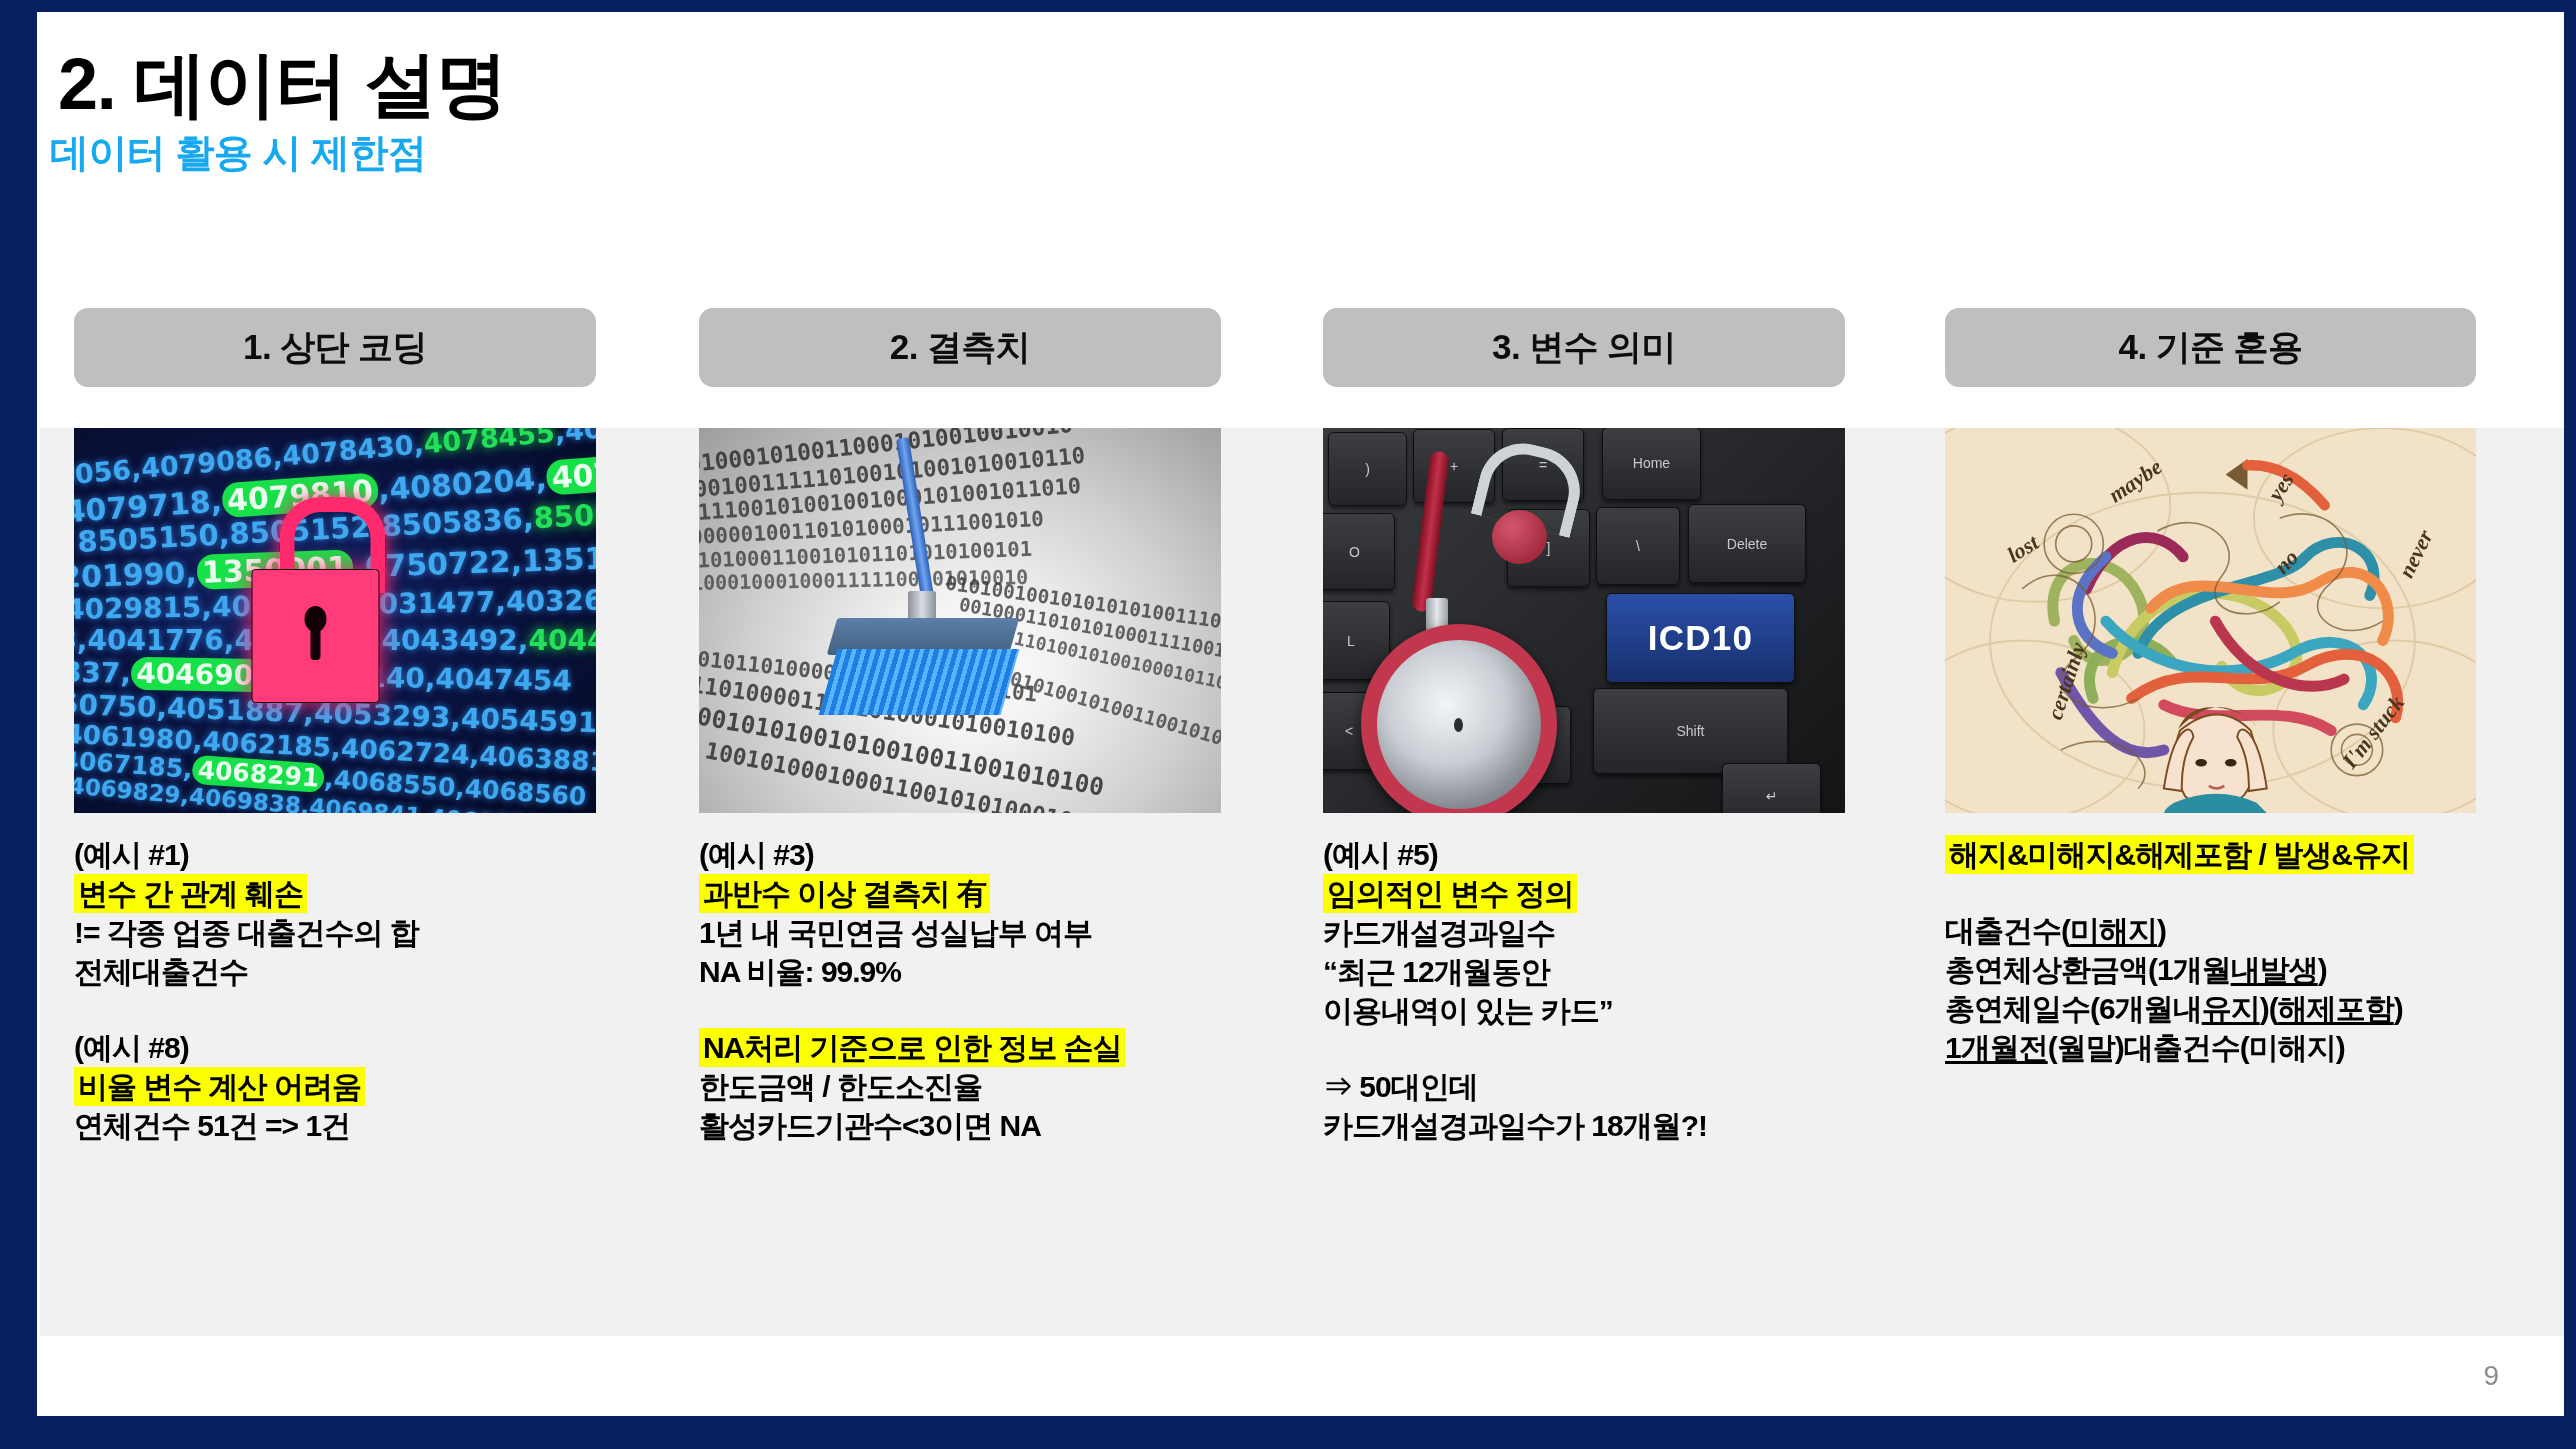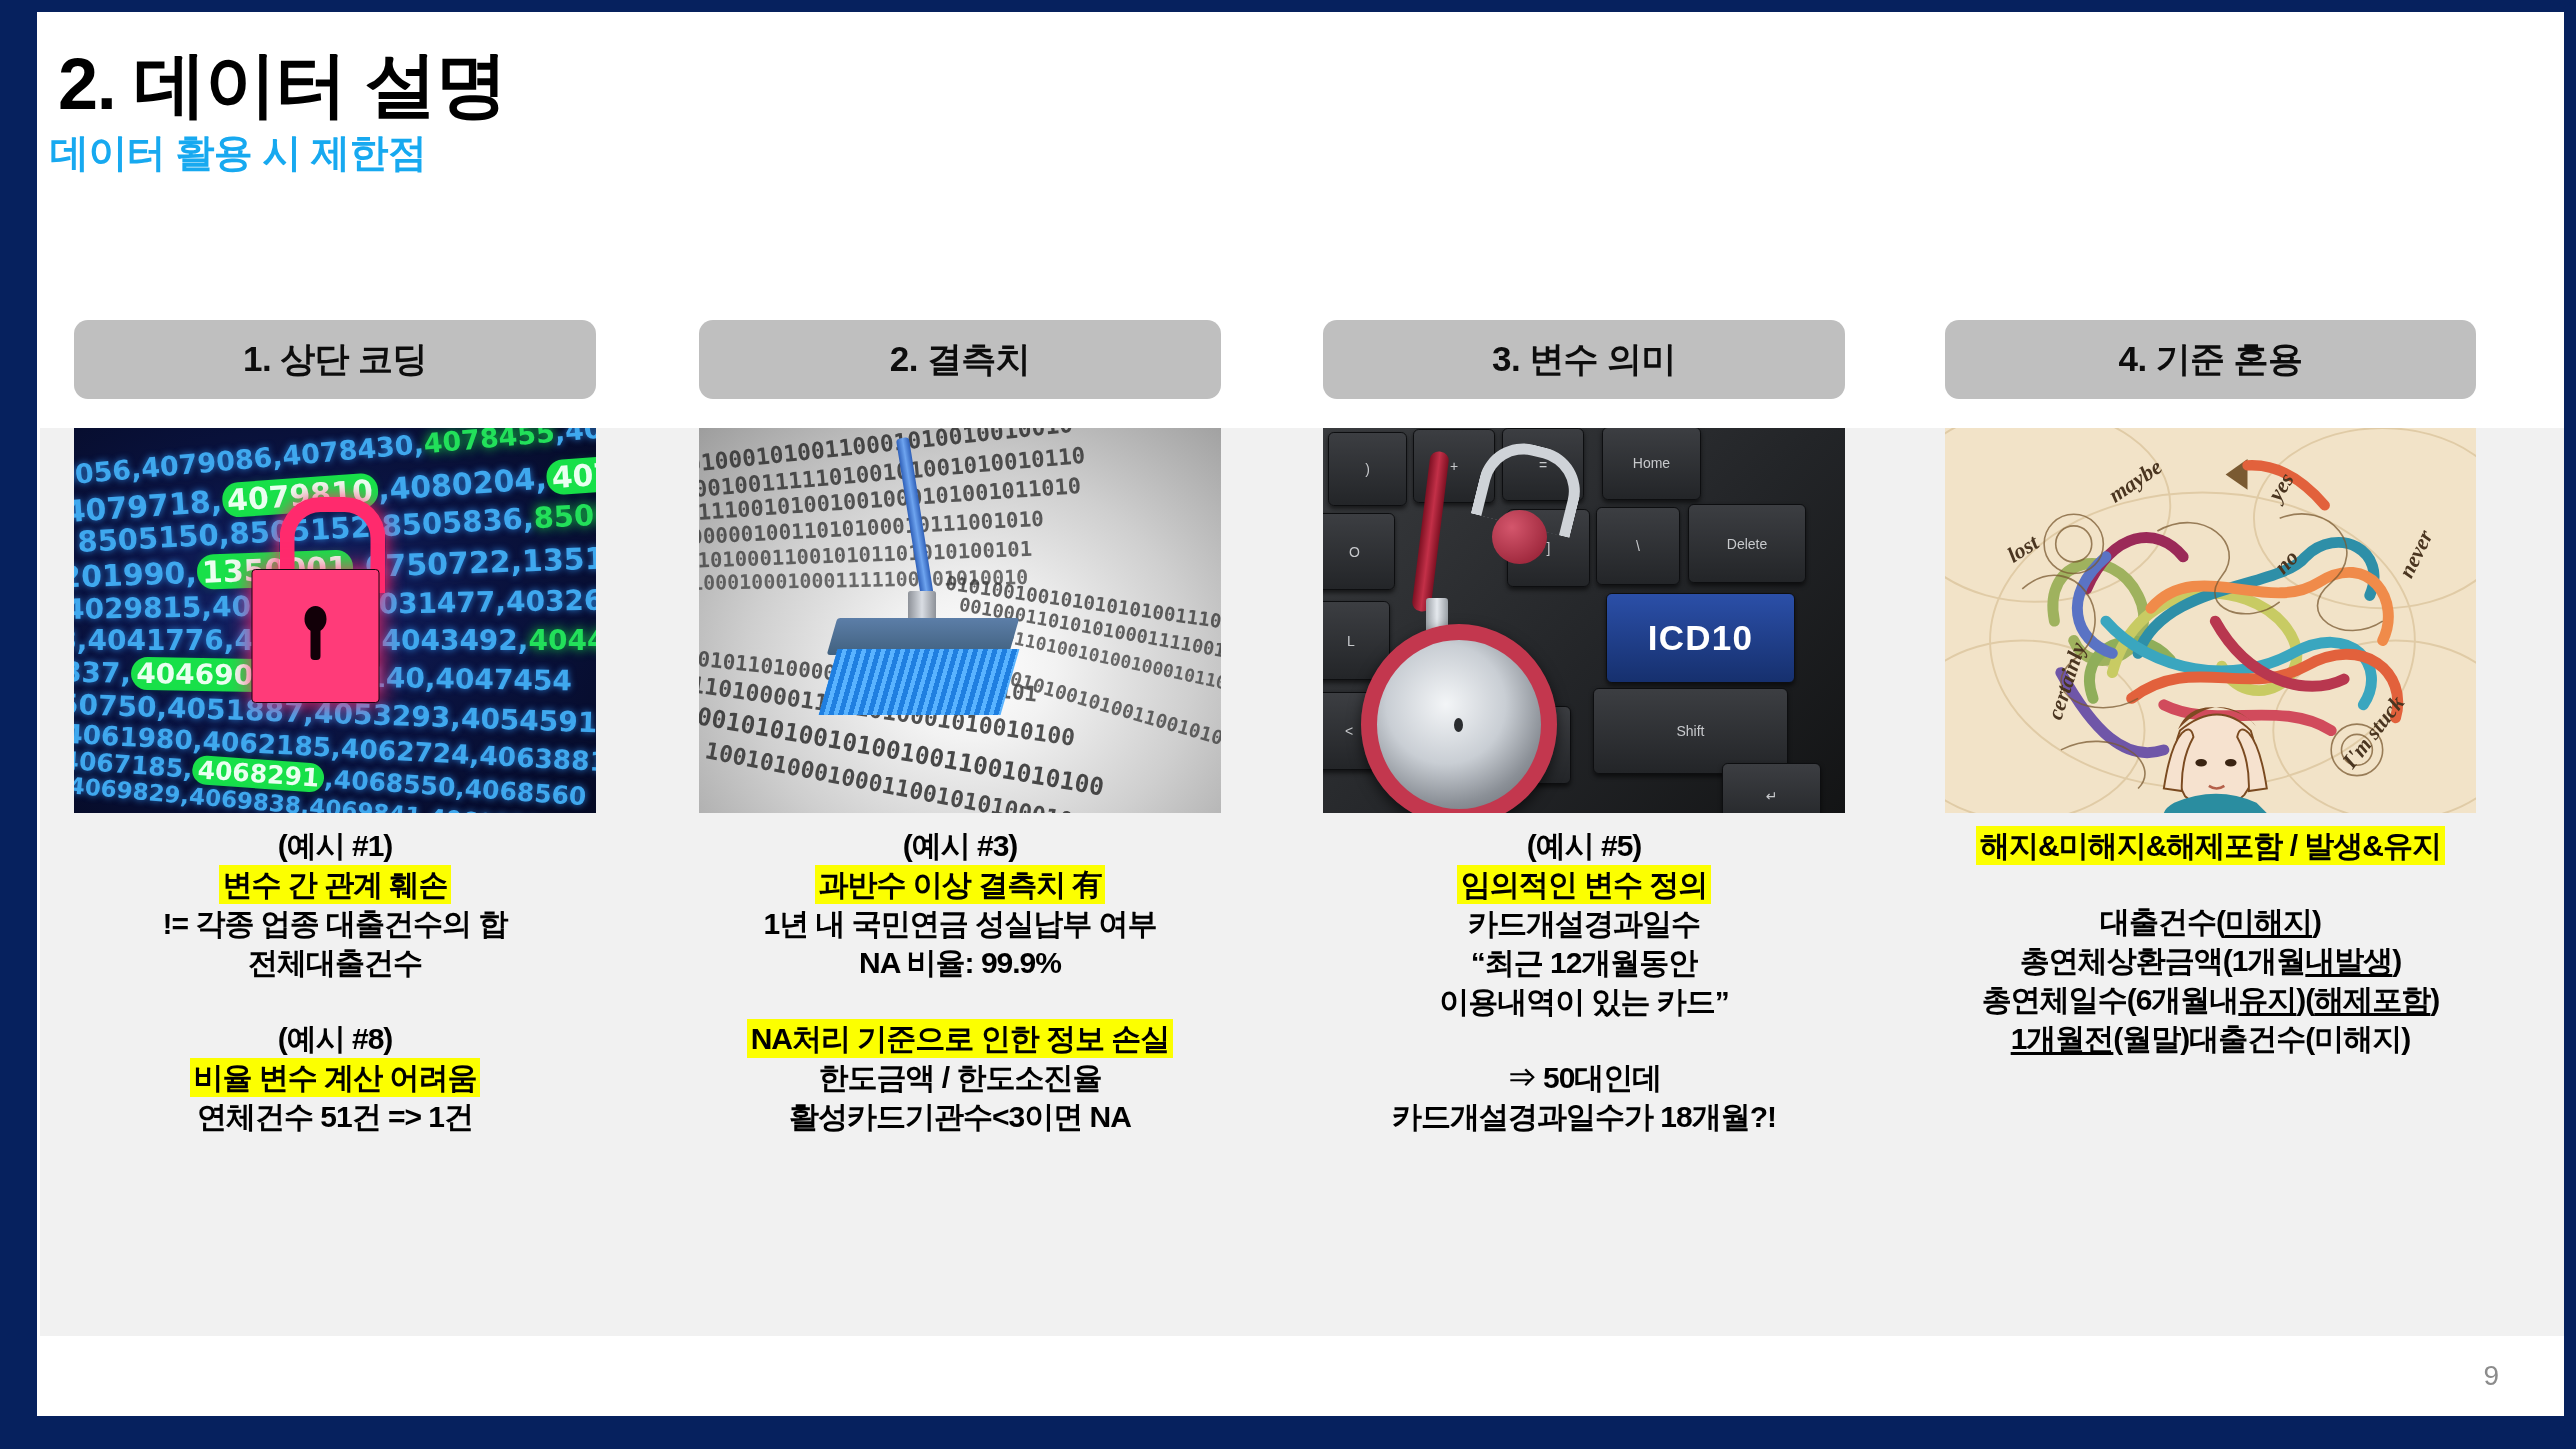--- a/index.html
+++ b/index.html
@@ -32,21 +32,21 @@
   }
   .page-subtitle {
     font-size: 39px; font-weight: 900; color:#17A9F0;
     letter-spacing: -0.6px; line-height: 1.1; margin:9px 0 0 0;
     white-space: nowrap;
   }
 
   
   .headers { position:absolute; left:0; top:308px; width:2576px; height:79px; }
   .col-pill {
-    position:absolute; top:12px; height:79px;
+    position:absolute; top:0; height:79px;
     background:#BFBFBF; border-radius:14px;
     display:flex; align-items:center; justify-content:center;
   }
   .col-pill span {
     font-size:35px; font-weight:900; color:#0d0d0d; letter-spacing:-0.6px;
     white-space:nowrap;
   }
   .pill-0 { left:74px;  width:522px; }
   .pill-1 { left:699px; width:522px; }
   .pill-2 { left:1323px; width:522px; }
@@ -197,21 +197,21 @@
     position:absolute; inset:0;
     background:#f2e3c8;
     overflow:hidden;
   }
   .art-tangle .word {
     position:absolute; font-family:"Liberation Serif", serif;
     color:#4a3520; font-size:22px; font-style:italic; font-weight:700;
   }
 
   
-  .caption { padding-top:13px; text-align:center; }
+  .caption { padding-top:22px; }
   .cap-line {
     font-size:30px; font-weight:900; color:#000000;
     line-height:1.30; letter-spacing:-1px; white-space:nowrap;
   }
   .cap-line.mark { display:inline-block; background:#FCFF00; padding:0 3.9px; }
   .cap-gap { height:37px; }
   .u { text-decoration:underline; text-decoration-thickness:2.6px; text-underline-offset:2.6px; }
 
   
   .page-num {

